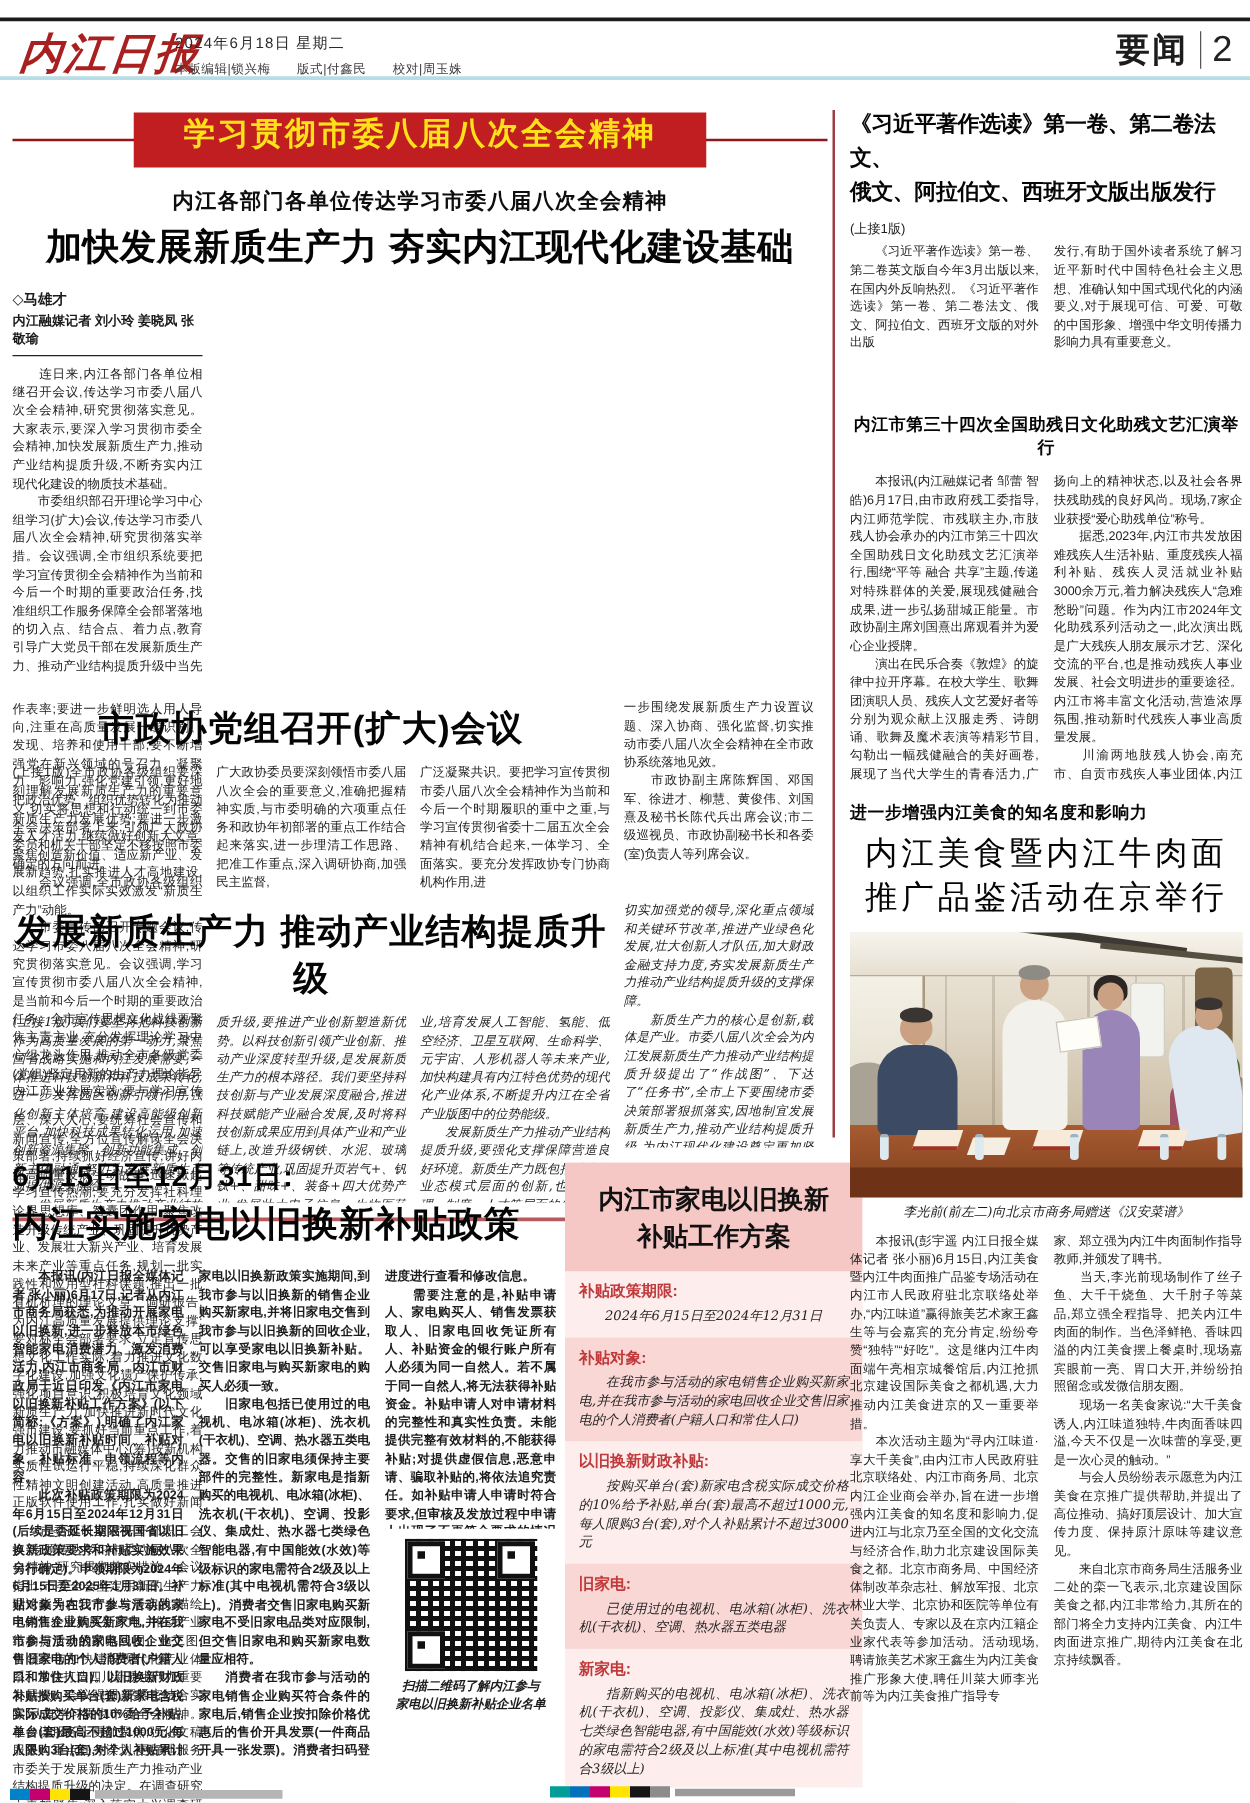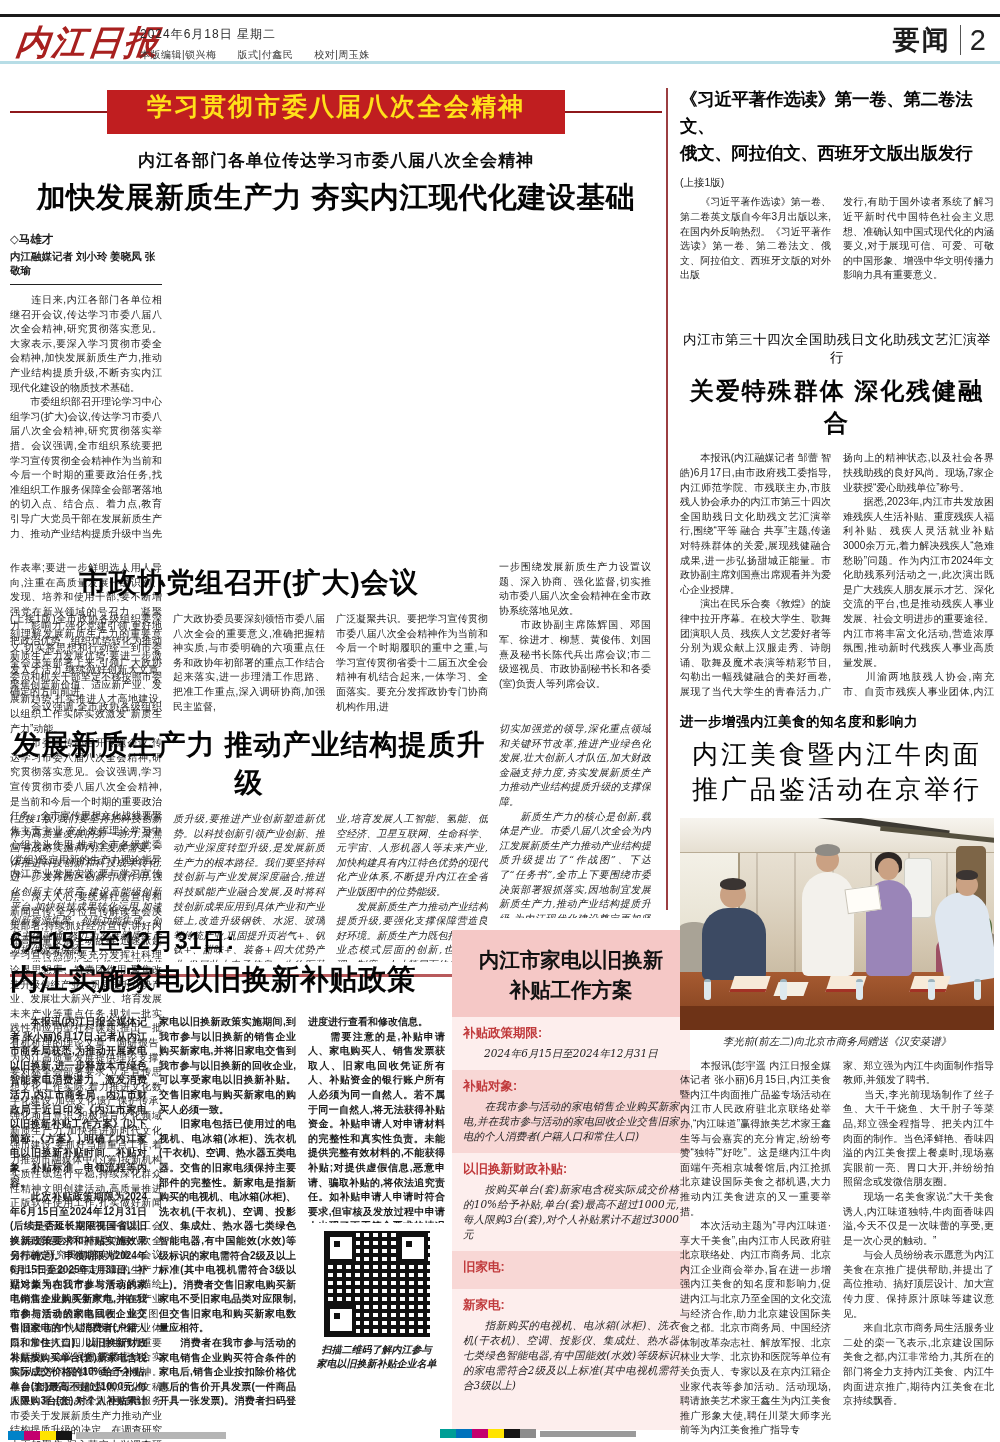--- a/index.html
+++ b/index.html
@@ -66,21 +66,21 @@
   .plabel{font-size:12.5px;font-weight:bold;color:#c03a3c;margin-bottom:4px;}
   .ptext{font-size:10.5px;line-height:15px;text-align:justify;white-space:pre-wrap;color:#242424;}
   
   .vrule{position:absolute;left:666px;top:88px;width:2px;height:822px;background:#9c3f42;}
   .rcol{position:absolute;left:680px;top:86px;width:314px;}
   .ra-title{font-size:17.5px;font-weight:bold;line-height:1.55;letter-spacing:-.3px;color:#050505;}
   .ra-note{font-size:10.5px;margin:9px 0 5px 0;}
   .ra-grid{display:flex;gap:12px;height:114px;}
   .r-col{width:151px;flex:0 0 auto;height:100%;}
   .rb{margin-top:22px;}
-  .rb-kicker{font-size:13.5px;font-weight:normal;text-align:center;letter-spacing:.5px;color:#050505;}
+  .rb-kicker{font-size:13.5px;font-weight:bold;text-align:center;letter-spacing:.5px;color:#050505;}
   .rb-head{font-size:24px;font-weight:bold;text-align:center;margin-top:8px;letter-spacing:2px;color:#050505;}
   .rb-grid{margin-top:12px;display:flex;gap:12px;height:246px;}
   .rc{margin-top:16px;}
   .rc-kicker{font-size:13.5px;font-weight:bold;letter-spacing:.5px;color:#050505;}
   .rc-head{font-size:26px;font-weight:normal;text-align:center;letter-spacing:3px;line-height:1.35;margin-top:6px;color:#050505;}
   .rc-grid{margin-top:10px;display:flex;gap:12px;height:470px;}
   .photo-cap{font-size:10.5px;text-align:center;margin-top:5px;}
   
   .photo{position:relative;width:314px;height:212px;margin-top:10px;overflow:hidden;
          background:linear-gradient(180deg,#eee8dd 0%,#e0d7c6 35%,#d3c6b0 60%,#c9bba3 75%);}
@@ -246,20 +246,21 @@
     <div class="psec dark">
       <div class="plabel">补贴对象:</div>
       <div class="ptext kai">　　在我市参与活动的家电销售企业购买新家电,并在我市参与活动的家电回收企业交售旧家电的个人消费者(户籍人口和常住人口)</div>
     </div>
     <div class="psec">
       <div class="plabel">以旧换新财政补贴:</div>
       <div class="ptext kai">　　按购买单台(套)新家电含税实际成交价格的10%给予补贴,单台(套)最高不超过1000元,每人限购3台(套),对个人补贴累计不超过3000元</div>
     </div>
     <div class="psec dark">
       <div class="plabel">旧家电:</div>
+      <div class="ptext kai">　　已使用过的电视机、电冰箱(冰柜)、洗衣机(干衣机)、空调、热水器五类电器</div>
     </div>
     <div class="psec">
       <div class="plabel">新家电:</div>
       <div class="ptext kai">　　指新购买的电视机、电冰箱(冰柜)、洗衣机(干衣机)、空调、投影仪、集成灶、热水器七类绿色智能电器,有中国能效(水效)等级标识的家电需符合2级及以上标准(其中电视机需符合3级以上)</div>
     </div>
 
   </div>
 
   <div class="vrule"></div>
   <div class="rcol">
@@ -269,21 +270,20 @@
       <div class="ra-title">俄文、阿拉伯文、西班牙文版出版发行</div>
       <div class="ra-note">(上接1版)</div>
       <div class="ra-grid">
         <div class="r-col c">　　《习近平著作选读》第一卷、第二卷英文版自今年3月出版以来,在国内外反响热烈。《习近平著作选读》第一卷、第二卷法文、俄文、阿拉伯文、西班牙文版的对外出版</div>
         <div class="r-col c">发行,有助于国外读者系统了解习近平新时代中国特色社会主义思想、准确认知中国式现代化的内涵要义,对于展现可信、可爱、可敬的中国形象、增强中华文明传播力影响力具有重要意义。</div>
       </div>
     </div>
 
     <div class="rb">
       <div class="rb-kicker">内江市第三十四次全国助残日文化助残文艺汇演举行</div>
-      <div class="rb-head">关爱特殊群体  深化残健融合</div>
       <div class="rb-grid">
         <div class="r-col c">　　本报讯(内江融媒记者 邹蕾 智皓)6月17日,由市政府残工委指导,内江师范学院、市残联主办,市肢残人协会承办的内江市第三十四次全国助残日文化助残文艺汇演举行,围绕“平等 融合 共享”主题,传递对特殊群体的关爱,展现残健融合成果,进一步弘扬甜城正能量。市政协副主席刘国熹出席观看并为爱心企业授牌。
 　　演出在民乐合奏《敦煌》的旋律中拉开序幕。在校大学生、歌舞团演职人员、残疾人文艺爱好者等分别为观众献上汉服走秀、诗朗诵、歌舞及魔术表演等精彩节目,勾勒出一幅残健融合的美好画卷,展现了当代大学生的青春活力,广大残疾人朋友对美好生活的热爱、追求和自立自强、昂</div>
         <div class="r-col c">扬向上的精神状态,以及社会各界扶残助残的良好风尚。现场,7家企业获授“爱心助残单位”称号。
 　　据悉,2023年,内江市共发放困难残疾人生活补贴、重度残疾人福利补贴、残疾人灵活就业补贴3000余万元,着力解决残疾人“急难愁盼”问题。作为内江市2024年文化助残系列活动之一,此次演出既是广大残疾人朋友展示才艺、深化交流的平台,也是推动残疾人事业发展、社会文明进步的重要途径。内江市将丰富文化活动,营造浓厚氛围,推动新时代残疾人事业高质量发展。
 　　川渝两地肢残人协会,南充市、自贡市残疾人事业团体,内江市残工委成员单位,以及公益慈善组织、爱心企业等代表观看演出。</div>
       </div>
     </div>
 
     <div class="rc">

